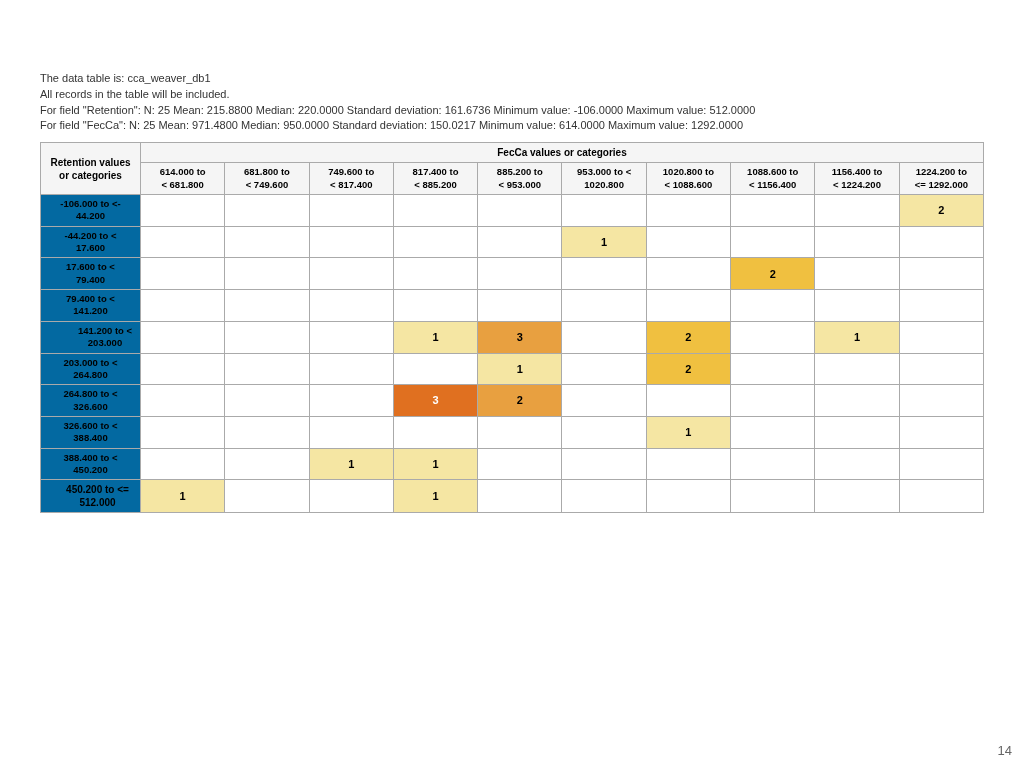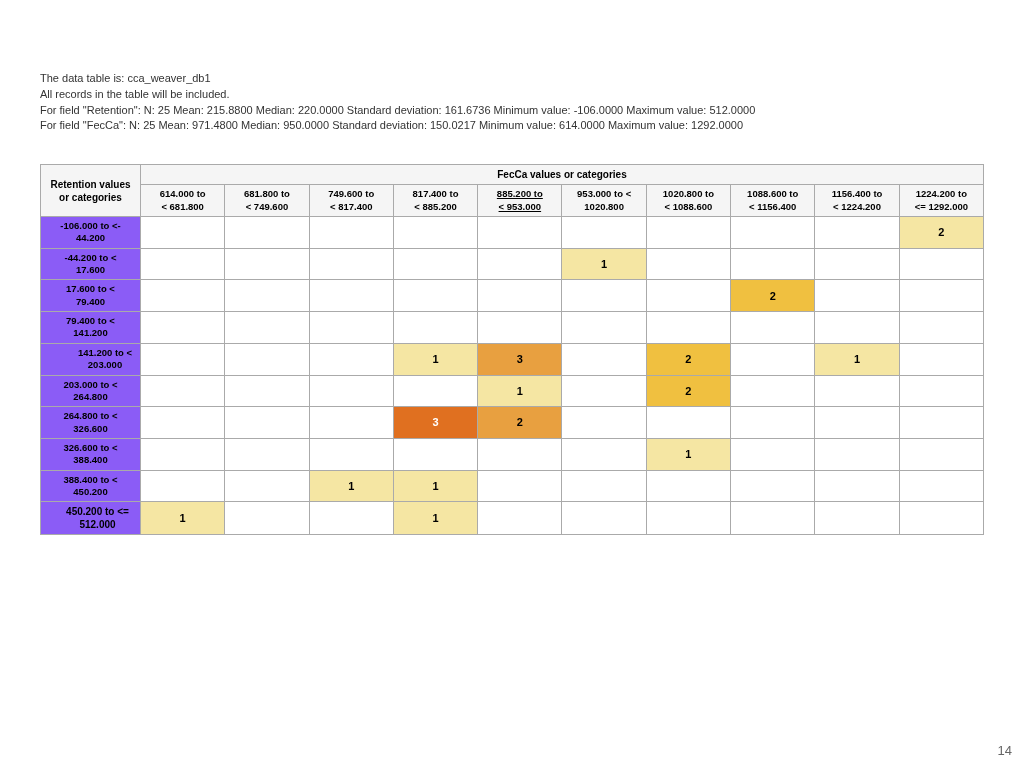--- a/index.html
+++ b/index.html
@@ -22,21 +22,21 @@
       text-align: center;
       font-size: 28px;
       font-weight: 400;
       color: #222;
       line-height: 1.3;
       margin-bottom: 16px;
     }
     .meta-section {
       font-size: 11px;
       color: #333;
-      margin-bottom: 22px;
+      margin-bottom: 0;
     }
     .meta-line {
       margin-bottom: 3px;
     }
     .table-container {
       margin-top: 8px;
       overflow: visible;
     }
     table {
       border-collapse: collapse;
@@ -49,21 +49,21 @@
       padding: 3px 4px;
       line-height: 1.3;
       vertical-align: middle;
     }
     .header-main {
       background: #f5f5f5;
       font-weight: bold;
     }
     .row-label {
       font-weight: bold;
-      background: #8b5cf6;
+      background: #0369a1;
       text-align: center;
       width: 100px;
     }
     .fecca-header {
       background: #f5f5f5;
       font-weight: bold;
     }
     .cell-empty { background: #fff; }
     .cell-light-yellow { background: #f5e6a3; }
     .cell-yellow { background: #f0c040; }
@@ -101,21 +101,21 @@
       <thead>
         <tr>
           <th class="header-main" rowspan="2" style="width:100px;">Retention values or categories</th>
           <th class="fecca-header" colspan="10">FecCa values or categories</th>
         </tr>
         <tr id="col-headers-row">
         <th class="header-main" style="font-size: 9.5px; min-width: 70px;">614.000 to<br>&lt; 681.800</th>
             <th class="header-main" style="font-size: 9.5px; min-width: 70px;">681.800 to<br>&lt; 749.600</th>
             <th class="header-main" style="font-size: 9.5px; min-width: 70px;">749.600 to<br>&lt; 817.400</th>
             <th class="header-main" style="font-size: 9.5px; min-width: 70px;">817.400 to<br>&lt; 885.200</th>
-            <th class="header-main" style="font-size: 9.5px; min-width: 70px; text-decoration: underline;">885.200 to<br>&lt; 953.000</th>
+            <th class="header-main" style="font-size: 9.5px; min-width: 70px;">885.200 to<br>&lt; 953.000</th>
             <th class="header-main" style="font-size: 9.5px; min-width: 70px;">953.000 to &lt;<br>1020.800</th>
             <th class="header-main" style="font-size: 9.5px; min-width: 70px;">1020.800 to<br>&lt; 1088.600</th>
             <th class="header-main" style="font-size: 9.5px; min-width: 70px;">1088.600 to<br>&lt; 1156.400</th>
             <th class="header-main" style="font-size: 9.5px; min-width: 70px;">1156.400 to<br>&lt; 1224.200</th>
             <th class="header-main" style="font-size: 9.5px; min-width: 70px;">1224.200 to<br>&lt;= 1292.000</th>
           </tr>
       </thead>
       <tbody id="table-body">
       <tr>
             <td class="row-label" style="font-size: 9.5px;">-106.000 to &lt;-<br>44.200</td>

